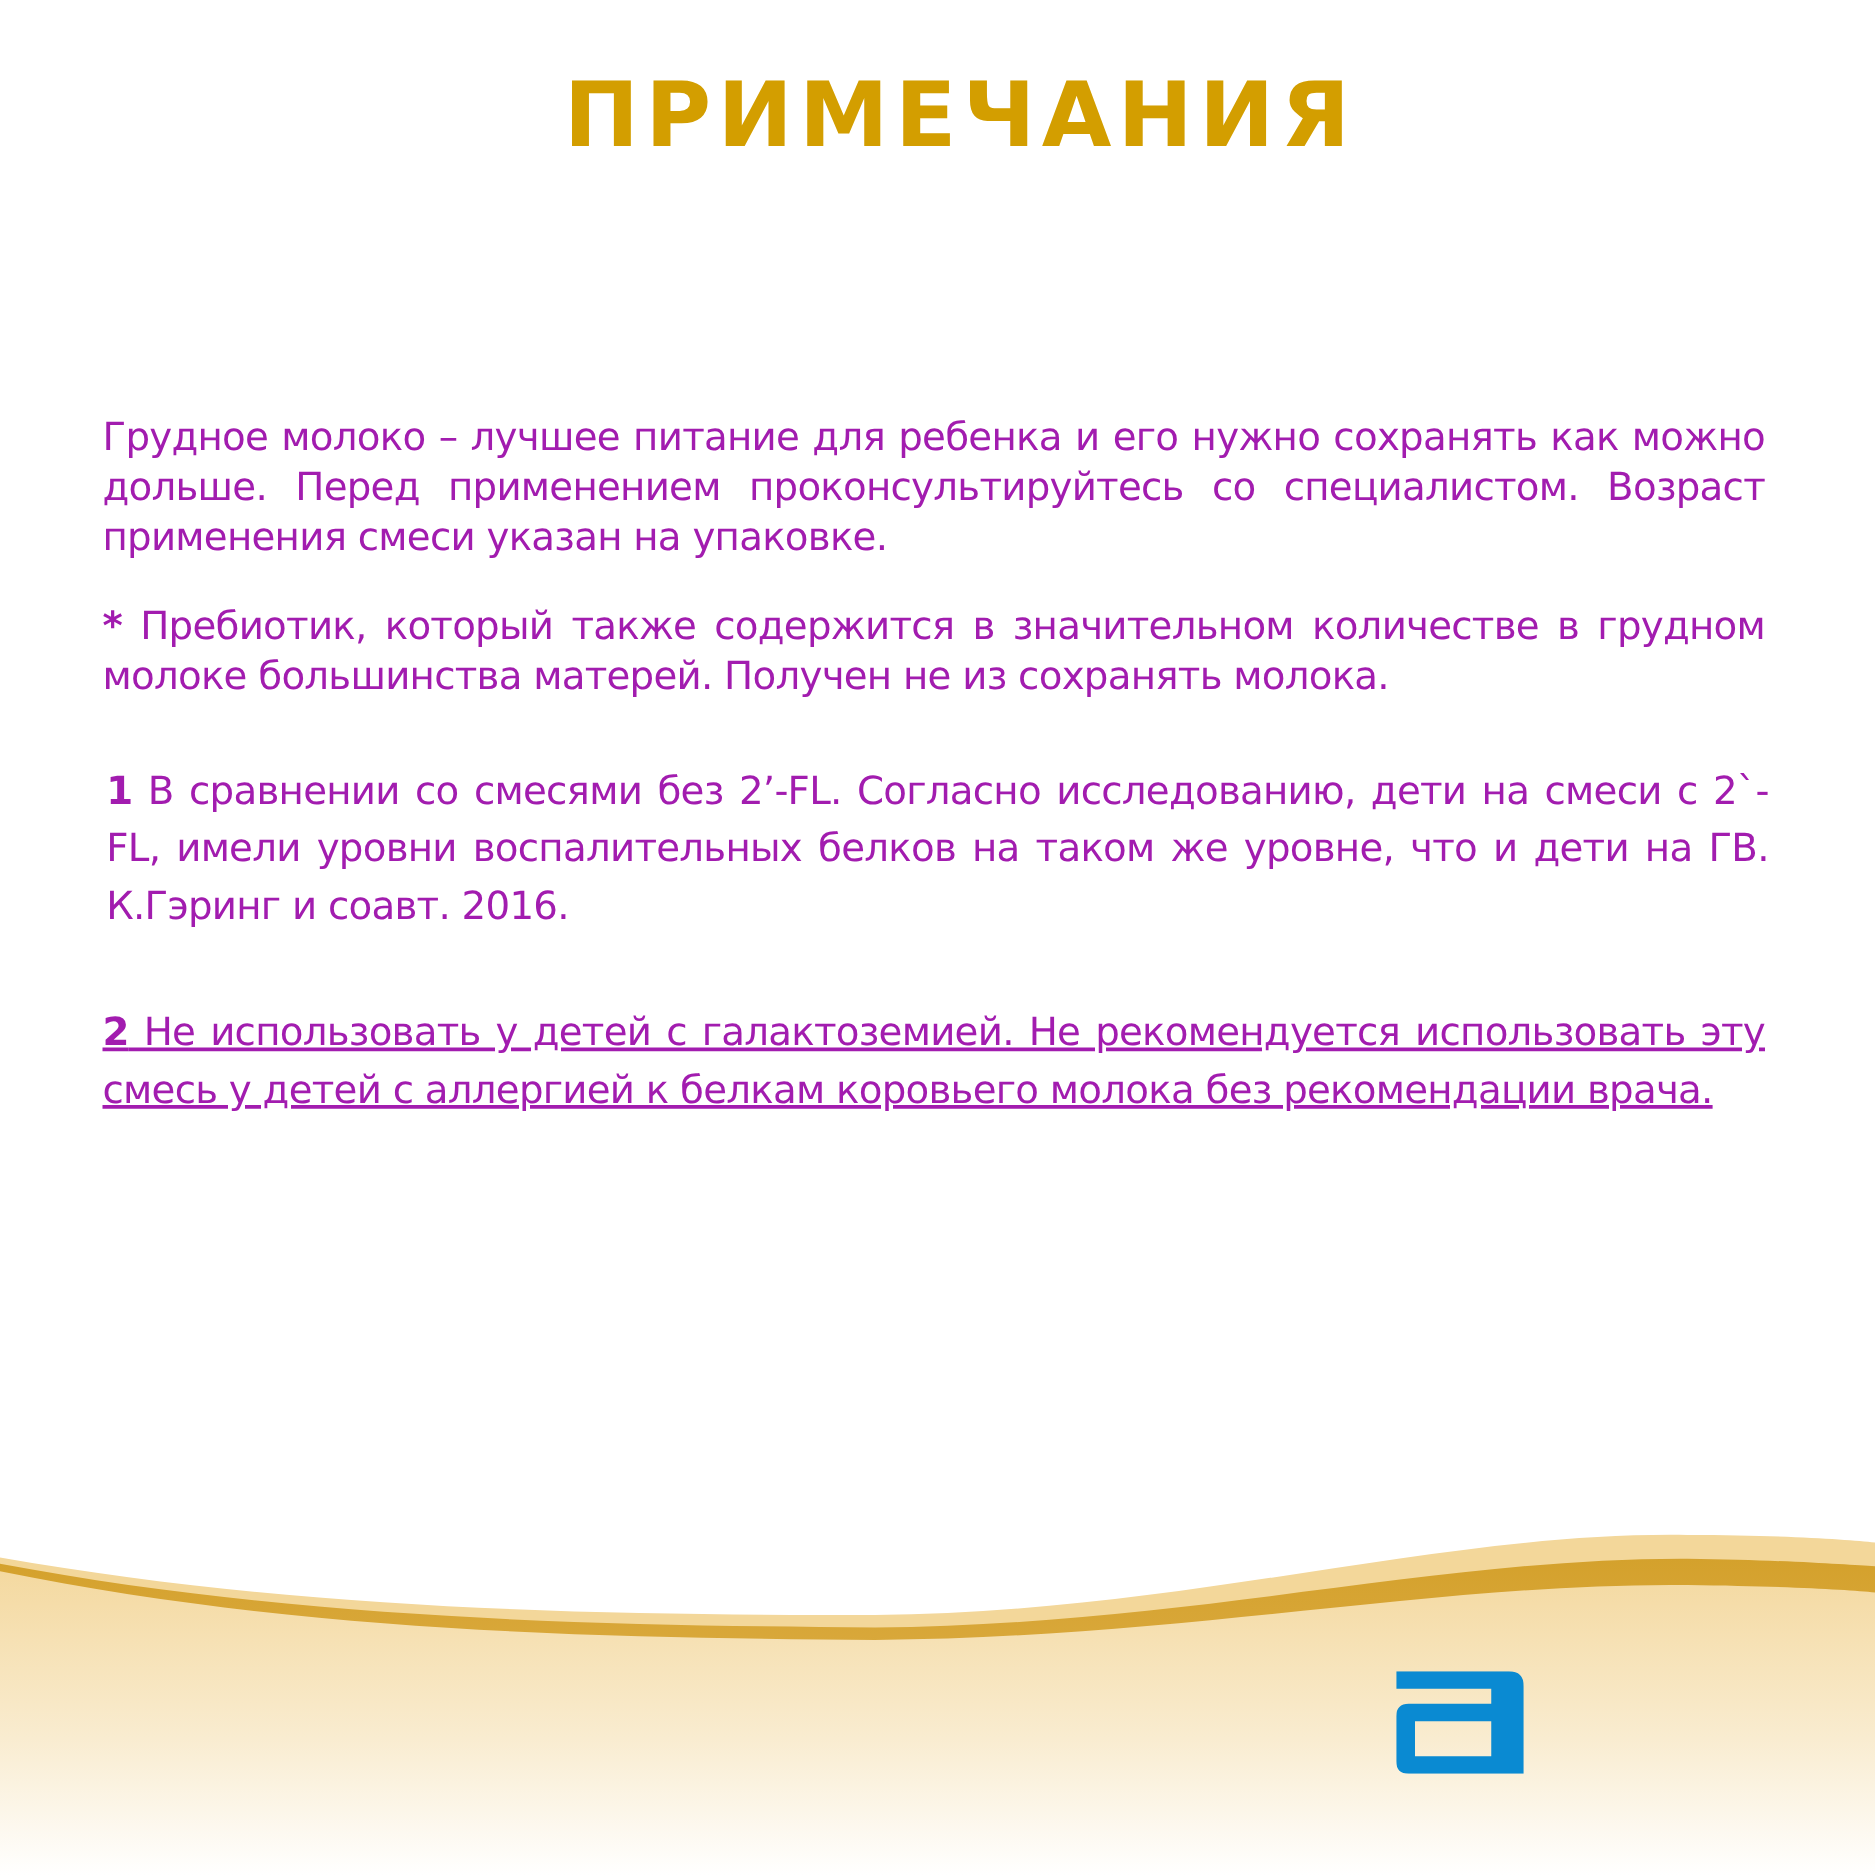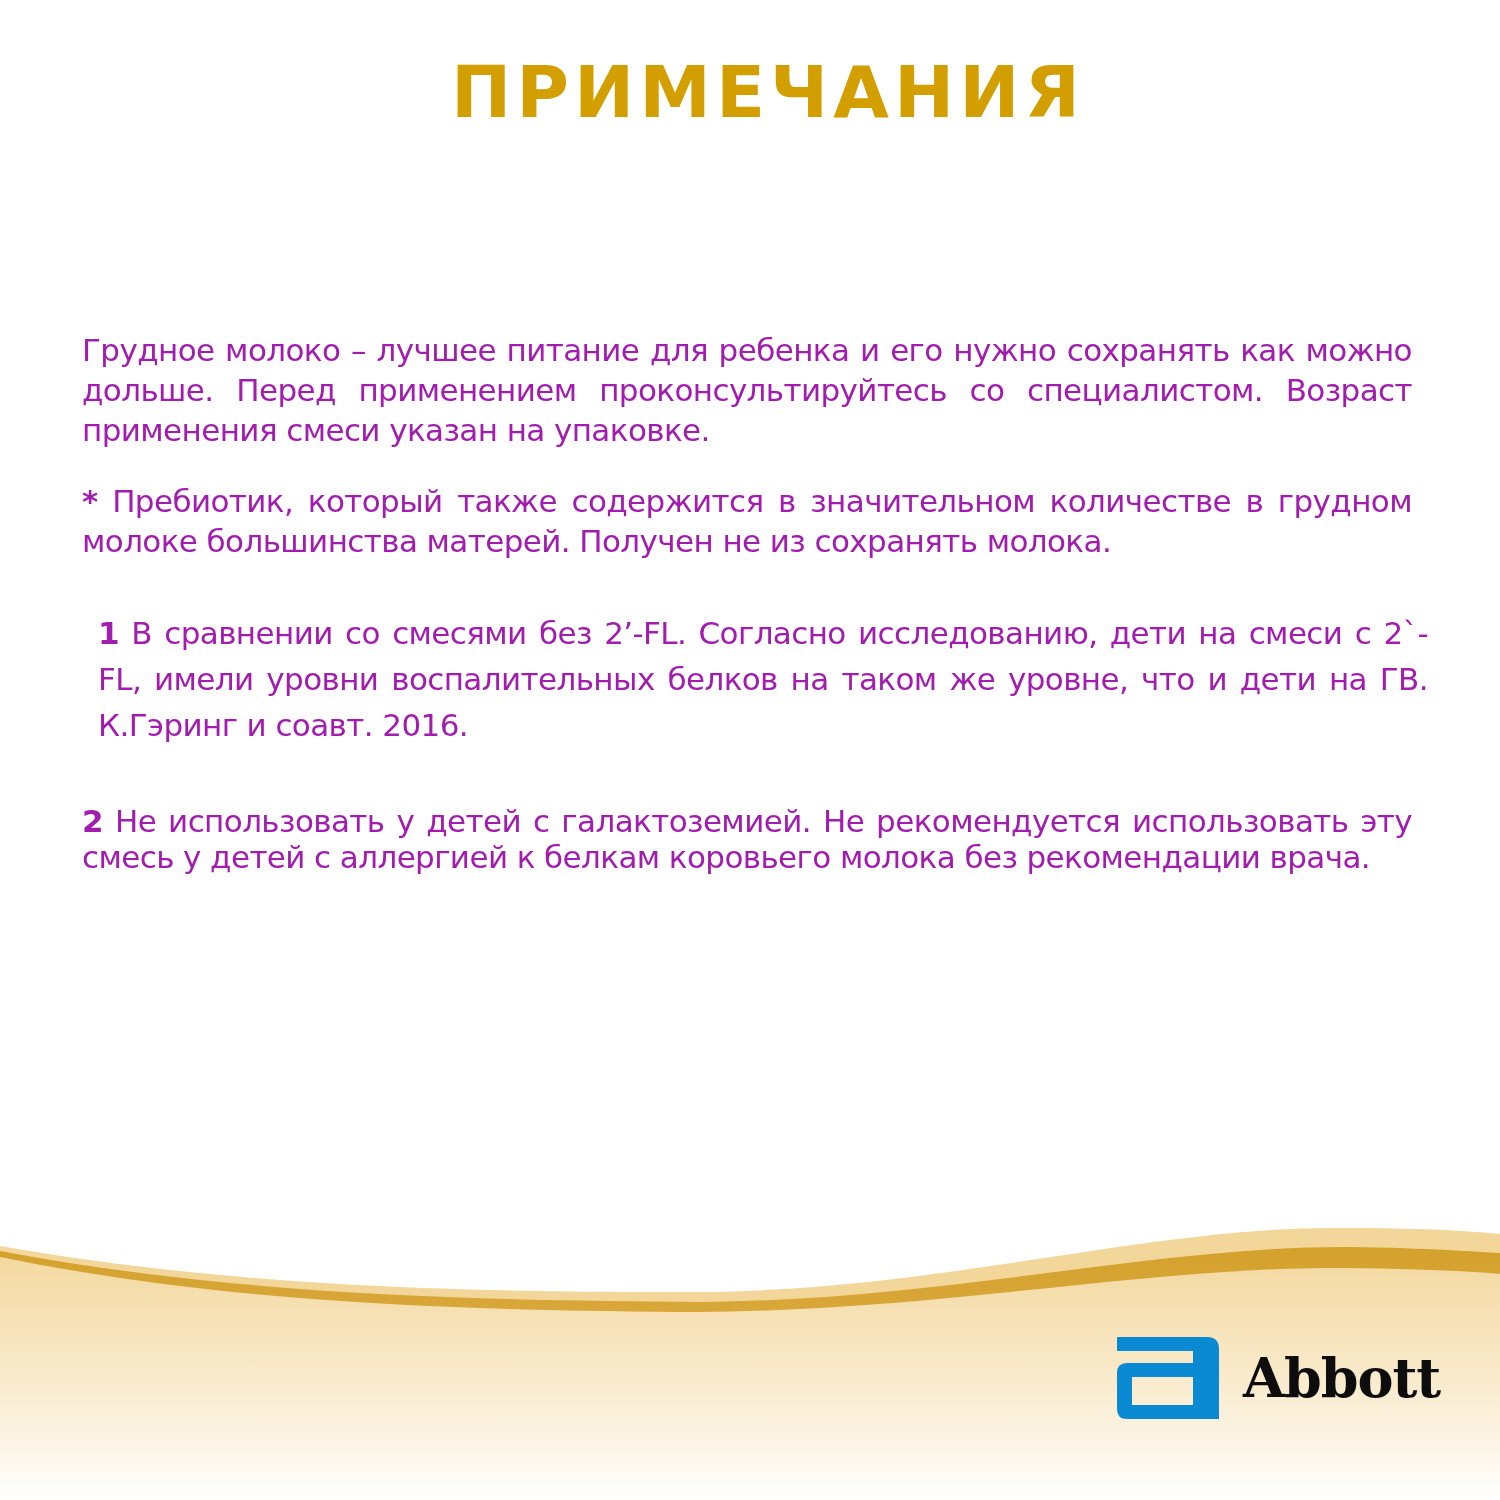--- a/index.html
+++ b/index.html
@@ -19,22 +19,22 @@
     .notes {
       position: absolute; left: 82px; top: 330px; width: 1330px;
       color: #a21caf;
       font-family: "DejaVu Sans", sans-serif;
       font-size: 31px; line-height: 40px;
       letter-spacing: -0.6px;
     }
     .note { margin: 0; text-align: justify; text-align-last: left; }
     .note.n0 { height: 120px; }
     .note.n1 { position: absolute; top: 151px; left: 0; width: 1330px; }
-    .note.n2 { position: absolute; top: 280px; left: 16px; width: 1330px; line-height: 46px; }
-    .note.n3 { position: absolute; top: 473px; left: 0; width: 1330px; line-height: 36px; }
+    .note.n2 { position: absolute; top: 280px; left: 3px; width: 1330px; line-height: 46px; }
+    .note.n3 { position: absolute; top: 473px; left: 0; width: 1330px; line-height: 46px; text-decoration: underline; }
     .mark { font-weight: bold; }
     .footer {
       position: absolute; left: 0; top: 1180px; width: 1500px; height: 320px;
     }
     .footer svg { position: absolute; left: 0; top: 0; }
     .logo { position: absolute; left: 1117px; top: 1337px; width: 330px; height: 82px; }
     .logo-mark { position: absolute; left: 0; top: 0; }
     .logo-text {
       position: absolute; left: 126px; top: 6px;
       font-family: "DejaVu Serif", serif; font-weight: bold;
@@ -82,14 +82,13 @@
     <path d="M0,77 C250,128 500,130 700,132 C950,130 1150,86 1350,88 C1430,89 1480,92 1500,94 L1500,320 L0,320 Z" fill="url(#bg)"></path>
   </svg>
 
 </div>
 
 <div class="logo">
   <svg class="logo-mark" width="102" height="82" viewBox="0 0 102 82">
     <path d="M0,0 H90 Q102,0 102,12 V82 H10 Q0,82 0,72 V36 Q0,26 10,26 H76 V14 H0 Z
              M15,40 V68 H76 V40 Z" fill="#0a8ad2" fill-rule="evenodd"></path>
   </svg>
-  <div class="logo-text">Abbott</div>
 </div>
 
 </body></html>

